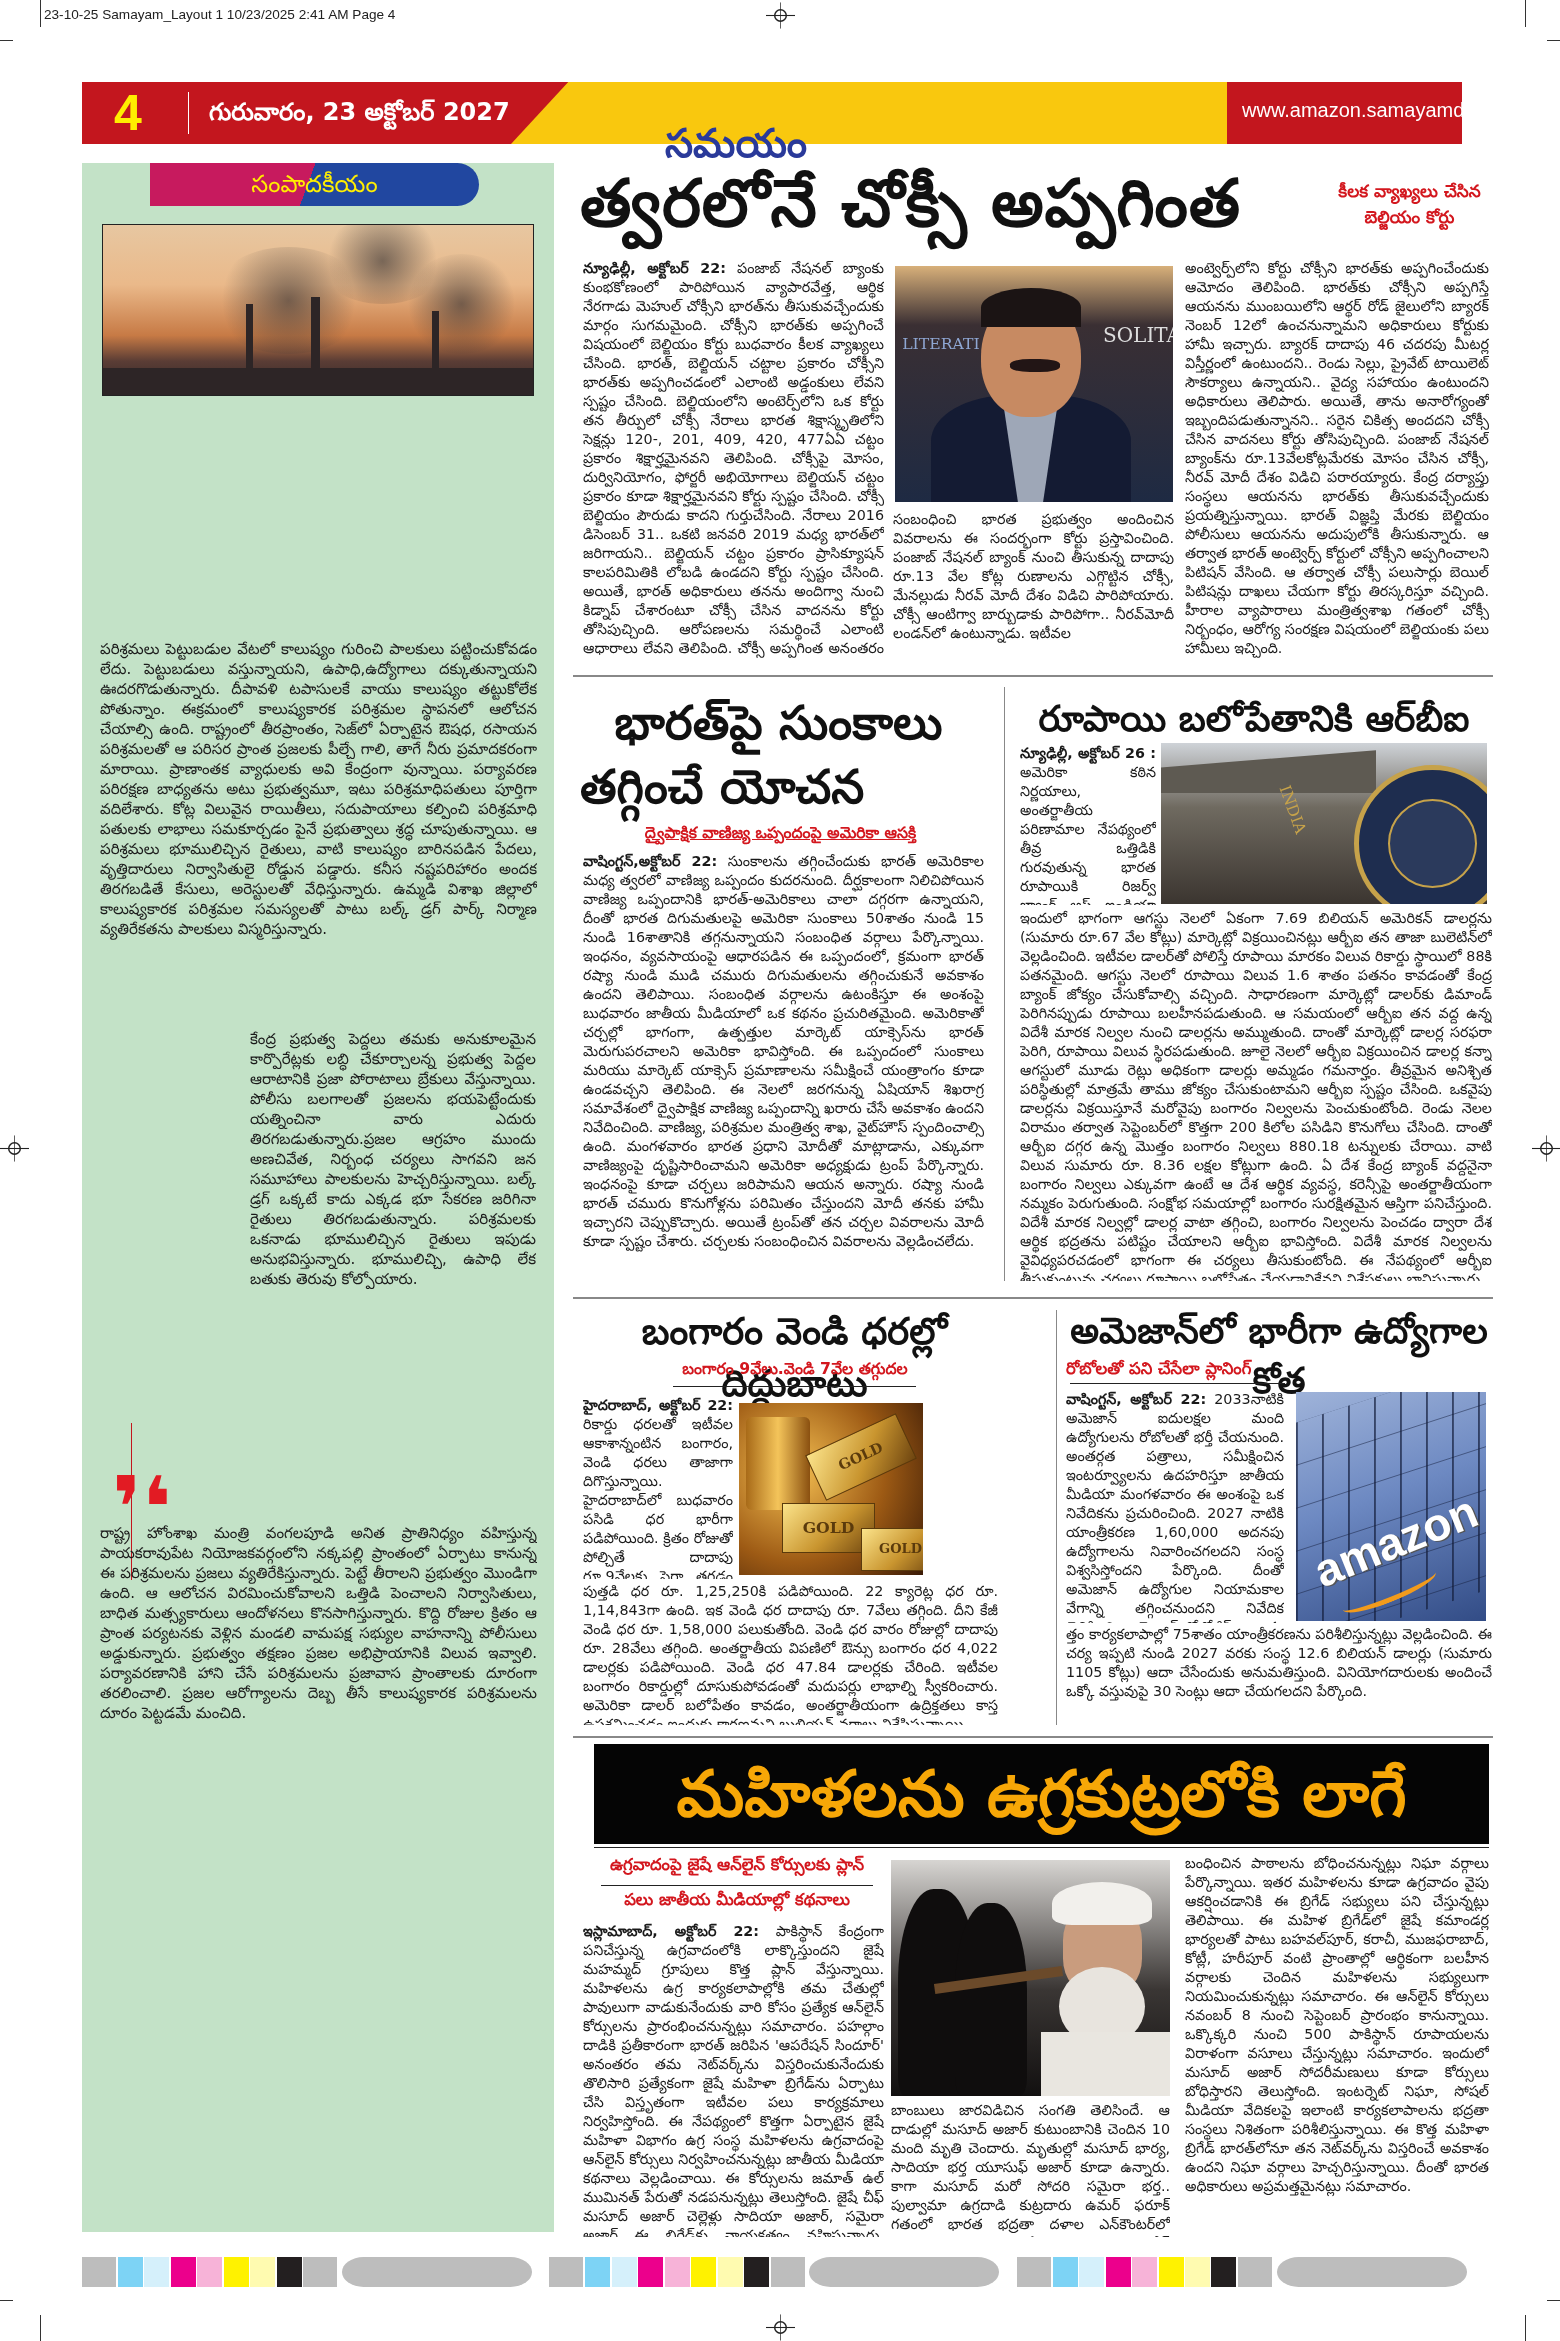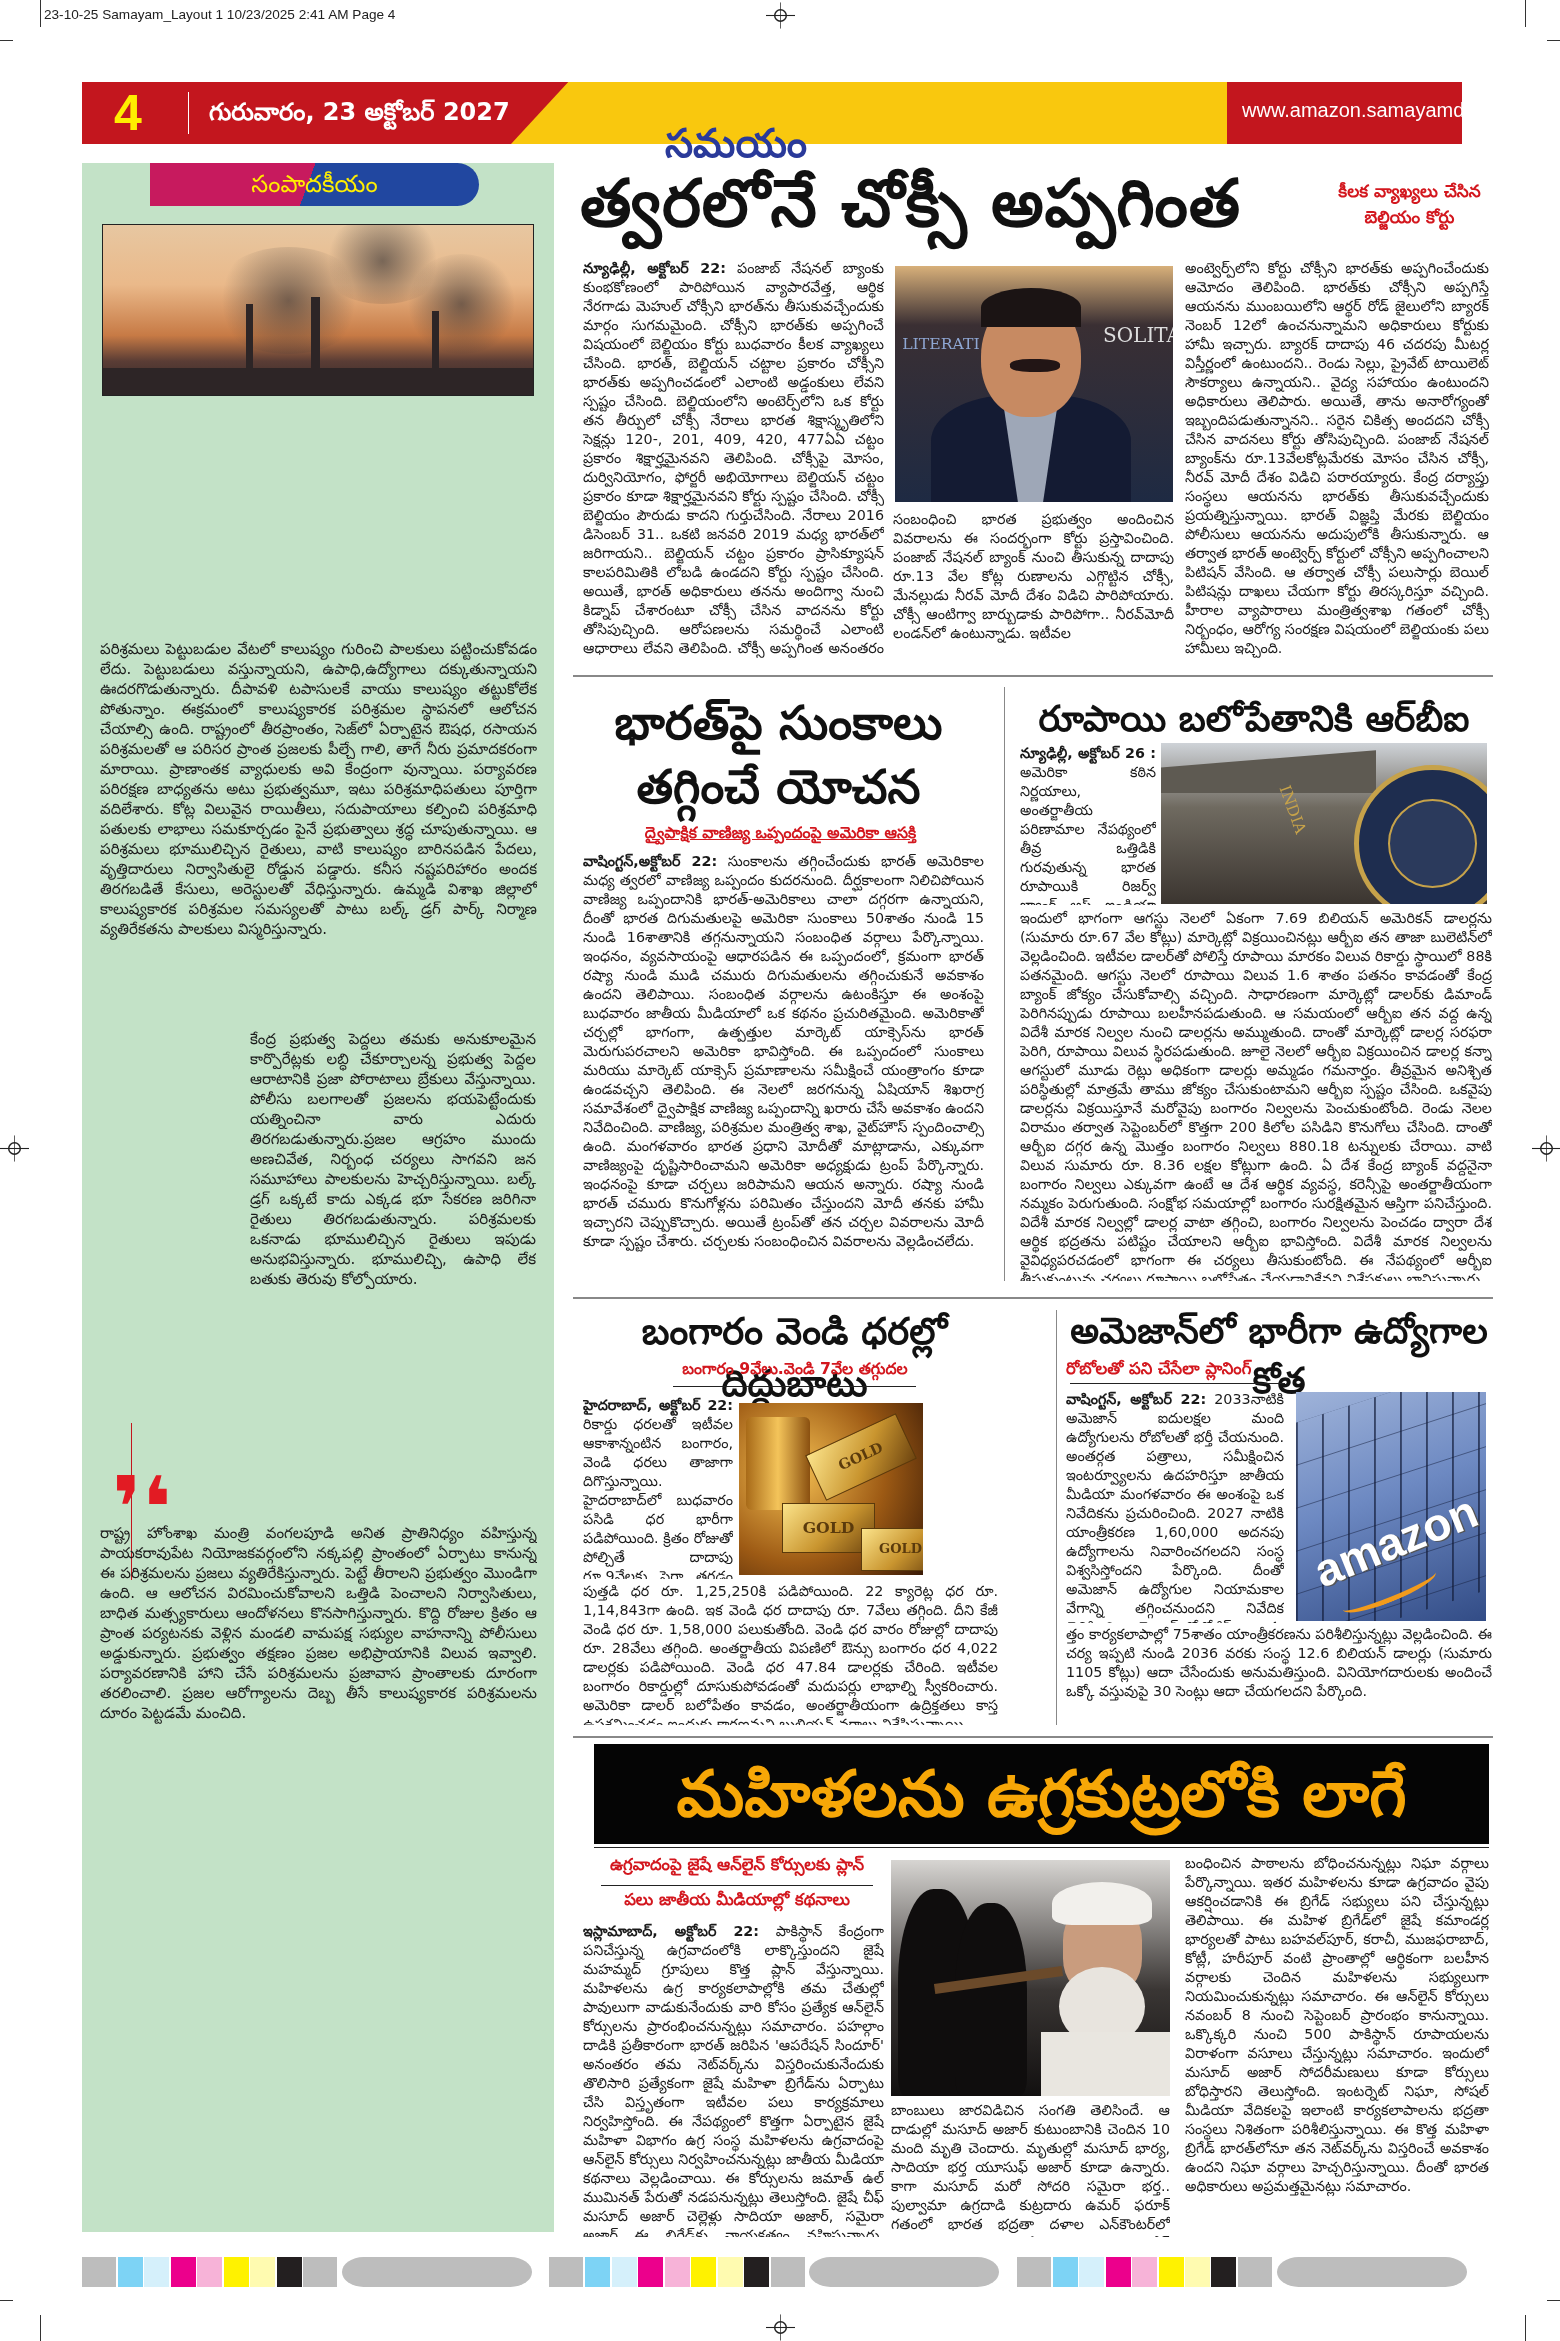--- a/index.html
+++ b/index.html
@@ -137,21 +137,21 @@
   <div class="abs face"></div>
   <div class="abs hair"></div>
   <div class="abs mus"></div>
 </div>
 <div class="abs body-text" style="left:893px;top:510px;width:281px;height:150px;overflow:hidden;">సంబంధించి భారత ప్రభుత్వం అందించిన వివరాలను ఈ సందర్భంగా కోర్టు ప్రస్తావించింది. పంజాబ్ నేషనల్ బ్యాంక్ నుంచి తీసుకున్న దాదాపు రూ.13 వేల కోట్ల రుణాలను ఎగ్గొట్టిన చోక్సీ, మేనల్లుడు నీరవ్ మోదీ దేశం విడిచి పారిపోయారు. చోక్సీ ఆంటిగ్వా బార్బుడాకు పారిపోగా.. నీరవ్‌మోదీ లండన్‌లో ఉంటున్నాడు. ఇటీవల</div>
 <div class="abs body-text" style="left:1185px;top:259px;width:304px;height:401px;overflow:hidden;">అంట్వెర్ప్‌లోని కోర్టు చోక్సీని భారత్‌కు అప్పగించేందుకు ఆమోదం తెలిపింది. భారత్‌కు చోక్సీని అప్పగిస్తే ఆయనను ముంబయిలోని ఆర్థర్ రోడ్ జైలులోని బ్యారక్ నెంబర్ 12లో ఉంచనున్నామని అధికారులు కోర్టుకు హామీ ఇచ్చారు. బ్యారక్ దాదాపు 46 చదరపు మీటర్ల విస్తీర్ణంలో ఉంటుందని.. రెండు సెల్లు, ప్రైవేట్ టాయిలెట్ సౌకర్యాలు ఉన్నాయని.. వైద్య సహాయం ఉంటుందని అధికారులు తెలిపారు. అయితే, తాను అనారోగ్యంతో ఇబ్బందిపడుతున్నానని.. సరైన చికిత్స అందదని చోక్సీ చేసిన వాదనలు కోర్టు తోసిపుచ్చింది. పంజాబ్ నేషనల్ బ్యాంక్‌ను రూ.13వేలకోట్లమేరకు మోసం చేసిన చోక్సీ, నీరవ్ మోదీ దేశం విడిచి పరారయ్యారు. కేంద్ర దర్యాప్తు సంస్థలు ఆయనను భారత్‌కు తీసుకువచ్చేందుకు ప్రయత్నిస్తున్నాయి. భారత్ విజ్ఞప్తి మేరకు బెల్జియం పోలీసులు ఆయనను అదుపులోకి తీసుకున్నారు. ఆ తర్వాత భారత్ అంట్వెర్ప్ కోర్టులో చోక్సీని అప్పగించాలని పిటిషన్ వేసింది. ఆ తర్వాత చోక్సీ పలుసార్లు బెయిల్ పిటిషన్లు దాఖలు చేయగా కోర్టు తిరస్కరిస్తూ వచ్చింది. హీరాల వ్యాపారాలు మంత్రిత్వశాఖ గతంలో చోక్సీ నిర్బంధం, ఆరోగ్య సంరక్షణ విషయంలో బెల్జియంకు పలు హామీలు ఇచ్చింది.</div>
 
 <div class="abs rule" style="left:573px;top:675px;width:920px;"></div>
 
 <div class="abs h2" style="left:580px;top:691px;width:397px;text-align:center;font-size:47px;line-height:64px;">భారత్‌పై సుంకాలు</div>
-<div class="abs h2" style="left:580px;top:755px;width:397px;text-align:center;font-size:47px;line-height:64px;">తగ్గించే యోచన</div>
+<div class="abs h2" style="left:580px;top:755px;width:397px;text-align:left;font-size:47px;line-height:64px;">తగ్గించే యోచన</div>
 <div class="abs kicker-red" style="left:616px;top:823px;width:329px;text-align:center;font-size:15.7px;">ద్వైపాక్షిక వాణిజ్య ఒప్పందంపై అమెరికా ఆసక్తి</div>
 <div class="abs body-text" style="left:583px;top:852px;width:401px;height:429px;overflow:hidden;">
   <span class="dateline">వాషింగ్టన్,అక్టోబర్ 22:</span>
   <span>సుంకాలను తగ్గించేందుకు భారత్ అమెరికాల మధ్య త్వరలో వాణిజ్య ఒప్పందం కుదరనుంది. దీర్ఘకాలంగా నిలిచిపోయిన వాణిజ్య ఒప్పందానికి భారత్-అమెరికాలు చాలా దగ్గరగా ఉన్నాయని, దీంతో భారత దిగుమతులపై అమెరికా సుంకాలు 50శాతం నుండి 15 నుండి 16శాతానికి తగ్గనున్నాయని సంబంధిత వర్గాలు పేర్కొన్నాయి. ఇంధనం, వ్యవసాయంపై ఆధారపడిన ఈ ఒప్పందంలో, క్రమంగా భారత్ రష్యా నుండి ముడి చమురు దిగుమతులను తగ్గించుకునే అవకాశం ఉందని తెలిపాయి. సంబంధిత వర్గాలను ఉటంకిస్తూ ఈ అంశంపై బుధవారం జాతీయ మీడియాలో ఒక కథనం ప్రచురితమైంది. అమెరికాతో చర్చల్లో భాగంగా, ఉత్పత్తుల మార్కెట్ యాక్సెస్‌ను భారత్ మెరుగుపరచాలని అమెరికా భావిస్తోంది. ఈ ఒప్పందంలో సుంకాలు మరియు మార్కెట్ యాక్సెస్ ప్రమాణాలను సమీక్షించే యంత్రాంగం కూడా ఉండవచ్చని తెలిపింది. ఈ నెలలో జరగనున్న ఏషియాన్ శిఖరాగ్ర సమావేశంలో ద్వైపాక్షిక వాణిజ్య ఒప్పందాన్ని ఖరారు చేసే అవకాశం ఉందని నివేదించింది. వాణిజ్య, పరిశ్రమల మంత్రిత్వ శాఖ, వైట్‌హౌస్ స్పందించాల్సి ఉంది. మంగళవారం భారత ప్రధాని మోదీతో మాట్లాడాను, ఎక్కువగా వాణిజ్యంపై దృష్టిసారించామని అమెరికా అధ్యక్షుడు ట్రంప్ పేర్కొన్నారు. ఇంధనంపై కూడా చర్చలు జరిపామని ఆయన అన్నారు. రష్యా నుండి భారత్ చమురు కొనుగోళ్లను పరిమితం చేస్తుందని మోదీ తనకు హామీ ఇచ్చారని చెప్పుకొచ్చారు. అయితే ట్రంప్‌తో తన చర్చల వివరాలను మోదీ కూడా స్పష్టం చేశారు. చర్చలకు సంబంధించిన వివరాలను వెల్లడించలేదు.</span>
 </div>
 <div class="abs vrule" style="left:1004px;top:687px;height:594px;"></div>
 
 <div class="abs h2" style="left:1016px;top:698px;width:476px;text-align:center;font-size:36px;">రూపాయి బలోపేతానికి ఆర్‌బీఐ చర్యలు</div>
 <div class="abs body-text" style="left:1020px;top:744px;width:136px;height:161px;overflow:hidden;">
   <span class="dateline">న్యూఢిల్లీ, అక్టోబర్ 26 :</span>
@@ -189,21 +189,21 @@
 <div class="abs crop-h" style="left:1070px;top:1383px;width:215px;background:#222;"></div>
 <div class="abs body-text" style="left:1066px;top:1390px;width:218px;height:233px;overflow:hidden;">
   <span class="dateline">వాషింగ్టన్, అక్టోబర్ 22:</span>
   <span>2033నాటికి అమెజాన్ ఐదులక్షల మంది ఉద్యోగులను రోబోలతో భర్తీ చేయనుంది. అంతర్గత పత్రాలు, సమీక్షించిన ఇంటర్వ్యూలను ఉదహరిస్తూ జాతీయ మీడియా మంగళవారం ఈ అంశంపై ఒక నివేదికను ప్రచురించింది. 2027 నాటికి యాంత్రీకరణ 1,60,000 అదనపు ఉద్యోగాలను నివారించగలదని సంస్థ విశ్వసిస్తోందని పేర్కొంది. దీంతో అమెజాన్ ఉద్యోగుల నియామకాల వేగాన్ని తగ్గించనుందని నివేదిక తెలిపింది. అమెజాన్ రోబోటిక్స్ బృందం కంపెనీ మె-</span>
 </div>
 <div class="abs photo-amz">
   <div class="abs amz-grid"></div>
   <div class="abs amz-text">amazon</div>
   <div class="abs amz-arrow"></div>
 </div>
-<div class="abs body-text" style="left:1066px;top:1625px;width:426px;height:100px;overflow:hidden;">త్తం కార్యకలాపాల్లో 75శాతం యాంత్రీకరణను పరిశీలిస్తున్నట్లు వెల్లడించింది. ఈ చర్య ఇప్పటి నుండి 2036 వరకు సంస్థ 12.6 బిలియన్ డాలర్లు (సుమారు 1105 కోట్లు) ఆదా చేసేందుకు అనుమతిస్తుంది. వినియోగదారులకు అందించే ఒక్కో వస్తువుపై 30 సెంట్లు ఆదా చేయగలదని పేర్కొంది.</div>
+<div class="abs body-text" style="left:1066px;top:1625px;width:426px;height:100px;overflow:hidden;">త్తం కార్యకలాపాల్లో 75శాతం యాంత్రీకరణను పరిశీలిస్తున్నట్లు వెల్లడించింది. ఈ చర్య ఇప్పటి నుండి 2027 వరకు సంస్థ 12.6 బిలియన్ డాలర్లు (సుమారు 1105 కోట్లు) ఆదా చేసేందుకు అనుమతిస్తుంది. వినియోగదారులకు అందించే ఒక్కో వస్తువుపై 30 సెంట్లు ఆదా చేయగలదని పేర్కొంది.</div>
 
 <div class="abs rule" style="left:573px;top:1736px;width:920px;"></div>
 
 <div class="abs banner"><span>మహిళలను ఉగ్రకుట్రలోకి లాగే యత్నం</span></div>
 <div class="abs crop-h" style="left:594px;top:1847px;width:895px;height:1.4px;background:#222;"></div>
 <div class="abs" style="left:594px;top:1855px;width:286px;text-align:center;font-weight:bold;font-size:16.5px;color:#d3171e;">ఉగ్రవాదంపై జైషే ఆన్‌లైన్ కోర్సులకు ప్లాన్</div>
 <div class="abs crop-h" style="left:601px;top:1885px;width:272px;background:#222;"></div>
 <div class="abs" style="left:594px;top:1890px;width:286px;text-align:center;font-weight:bold;font-size:16.5px;color:#d3171e;">పలు జాతీయ మీడియాల్లో కథనాలు</div>
 <div class="abs body-text" style="left:583px;top:1922px;width:301px;height:315px;overflow:hidden;">
   <span class="dateline">ఇస్లామాబాద్, అక్టోబర్ 22:</span>

